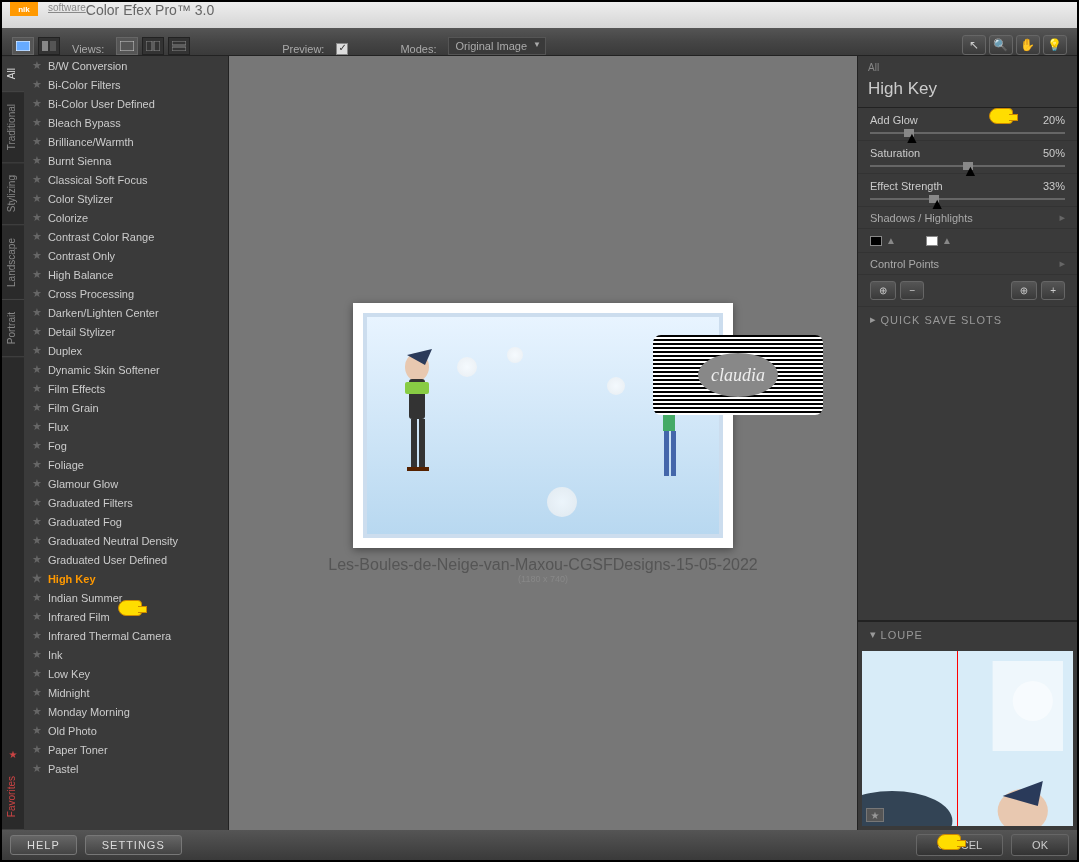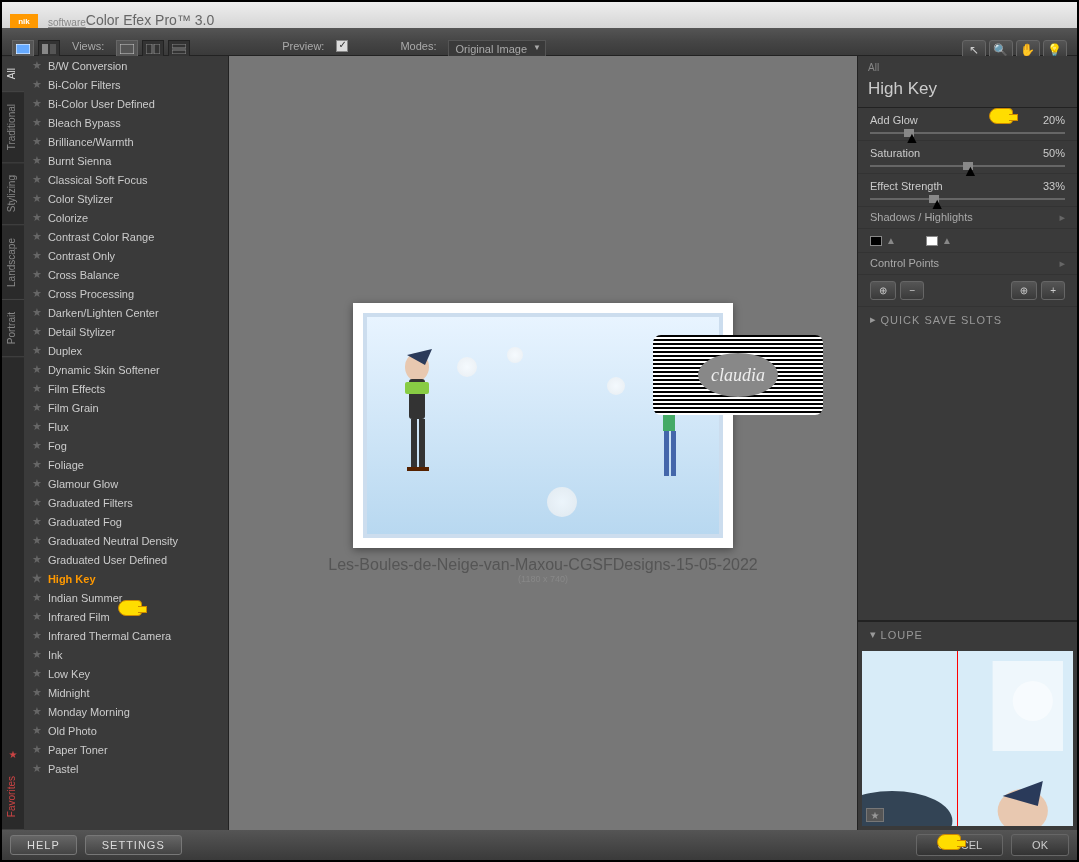--- a/index.html
+++ b/index.html
@@ -1,24 +1,24 @@
 <!DOCTYPE html>
 <html><head>
 <meta charset="utf-8">
 <style>
 * { margin: 0; padding: 0; box-sizing: border-box; font-family: Arial, sans-serif; }
 body { background: #3a3a3a; width: 1079px; height: 862px; overflow: hidden; position: relative; }
 
 .window-frame { border: 2px solid #000; height: 862px; display: flex; flex-direction: column; }
 
-.title-bar { background: linear-gradient(#eee, #d5d5d5); height: 26px; display: flex; align-items: flex-end; padding: 0 8px; font-size: 12px; color: #555; }
+.title-bar { background: linear-gradient(#eee, #d5d5d5); height: 26px; display: flex; align-items: flex-start; padding: 0 8px; font-size: 12px; color: #555; }
 .nik-logo { width: 28px; height: 14px; background: #f90; color: #fff; font-size: 8px; display: flex; align-items: center; justify-content: center; margin-right: 6px; font-weight: bold; }
 .title-sub { font-size: 10px; color: #888; margin-left: 4px; text-decoration: underline; }
 
-.toolbar { background: linear-gradient(#555, #454545 50%, #3a3a3a); height: 28px; display: flex; align-items: flex-start; padding: 12px 10px; gap: 12px; border-bottom: 1px solid #222; }
+.toolbar { background: linear-gradient(#555, #454545 50%, #3a3a3a); height: 28px; display: flex; align-items: flex-end; padding: 0 10px; gap: 12px; border-bottom: 1px solid #222; }
 .tb-group { display: flex; gap: 4px; align-items: center; }
 .tb-icon-btn { width: 22px; height: 18px; background: #333; border: 1px solid #222; cursor: pointer; display: flex; align-items: center; justify-content: center; }
 .tb-icon-btn.active { background: #555; border-color: #666; }
 .tb-label { font-size: 11px; color: #aaa; }
 .tb-check { width: 12px; height: 12px; border: 1px solid #888; background: #ddd; position: relative; cursor: pointer; }
 .tb-check::after { content: "✓"; color: #333; font-size: 10px; position: absolute; top: -2px; left: 1px; }
 .tb-select { background: #3a3a3a; color: #aaa; font-size: 11px; padding: 2px 18px 2px 6px; border: 1px solid #555; position: relative; cursor: pointer; }
 .tb-select::after { content: "▼"; position: absolute; right: 4px; font-size: 8px; }
 .toolbar-right { margin-left: auto; display: flex; gap: 3px; }
 .tool-icon { width: 24px; height: 20px; background: linear-gradient(#555,#3a3a3a); border: 1px solid #666; border-radius: 3px; cursor: pointer; display: flex; align-items: center; justify-content: center; color: #ccc; font-size: 12px; }
@@ -49,21 +49,21 @@
 .watermark { position: absolute; right: -90px; top: 50%; transform: translateY(-90px); width: 170px; height: 80px; background: repeating-linear-gradient(#000 0 2px, #fff 2px 4px); border-radius: 8px; display: flex; align-items: center; justify-content: center; }
 .watermark-oval { width: 80px; height: 44px; background: #888; border-radius: 50%; display: flex; align-items: center; justify-content: center; font-family: cursive; font-size: 18px; color: #eee; font-style: italic; }
 
 .right-panel { width: 220px; background: #3a3a3a; border-left: 1px solid #222; display: flex; flex-direction: column; }
 .rp-header { padding: 6px 10px; font-size: 10px; color: #888; }
 .rp-title { font-size: 17px; color: #ccc; padding: 0 10px 8px; border-bottom: 1px solid #222; }
 .rp-slider-row { padding: 6px 12px; position: relative; border-bottom: 1px solid #333; }
 .rp-slider-label { font-size: 11px; color: #ccc; display: flex; justify-content: space-between; }
 .rp-slider-track { height: 2px; background: #666; margin-top: 6px; position: relative; }
 .rp-slider-thumb { position: absolute; width: 10px; height: 8px; background: #888; top: -3px; transform: translateX(-50%); }
-.rp-section { padding: 4px 12px; font-size: 11px; color: #aaa; border-bottom: 1px solid #333; display: flex; justify-content: space-between; align-items: flex-start; }
+.rp-section { padding: 4px 12px; font-size: 11px; color: #aaa; border-bottom: 1px solid #333; display: flex; justify-content: space-between; align-items: center; }
 .rp-arrow { color: #666; cursor: pointer; }
 .rp-sh-row { padding: 6px 12px; display: flex; gap: 30px; border-bottom: 1px solid #333; }
 .sh-swatch { width: 12px; height: 10px; border: 1px solid #888; }
 .rp-cp-row { padding: 6px 12px; display: flex; gap: 6px; border-bottom: 1px solid #333; justify-content: space-between; }
 .cp-btn { padding: 3px 8px; background: linear-gradient(#555,#3a3a3a); border: 1px solid #666; border-radius: 3px; font-size: 10px; color: #ccc; cursor: pointer; display: flex; gap: 4px; align-items: center; }
 .rp-collapse { padding: 6px 12px; font-size: 11px; color: #999; letter-spacing: 1px; cursor: pointer; display: flex; align-items: center; gap: 4px; }
 .rp-fill { flex: 1; }
 .loupe-area { border-top: 1px solid #222; }
 .loupe-img { height: 175px; background: linear-gradient(135deg, #dff, #8ac); position: relative; margin: 4px; overflow: hidden; }
 .loupe-line { position: absolute; left: 45%; top: 0; bottom: 0; width: 1px; background: #f00; }
@@ -191,21 +191,21 @@
         <div class="filter-item">
           <span class="filter-star">★</span>
           <span>Contrast Color Range</span>
         </div>
         <div class="filter-item">
           <span class="filter-star">★</span>
           <span>Contrast Only</span>
         </div>
         <div class="filter-item">
           <span class="filter-star">★</span>
-          <span>Cross Balance</span>
+          <span>High Balance</span>
         </div>
         <div class="filter-item">
           <span class="filter-star">★</span>
           <span>Cross Processing</span>
         </div>
         <div class="filter-item">
           <span class="filter-star">★</span>
           <span>Darken/Lighten Center</span>
         </div>
         <div class="filter-item">

